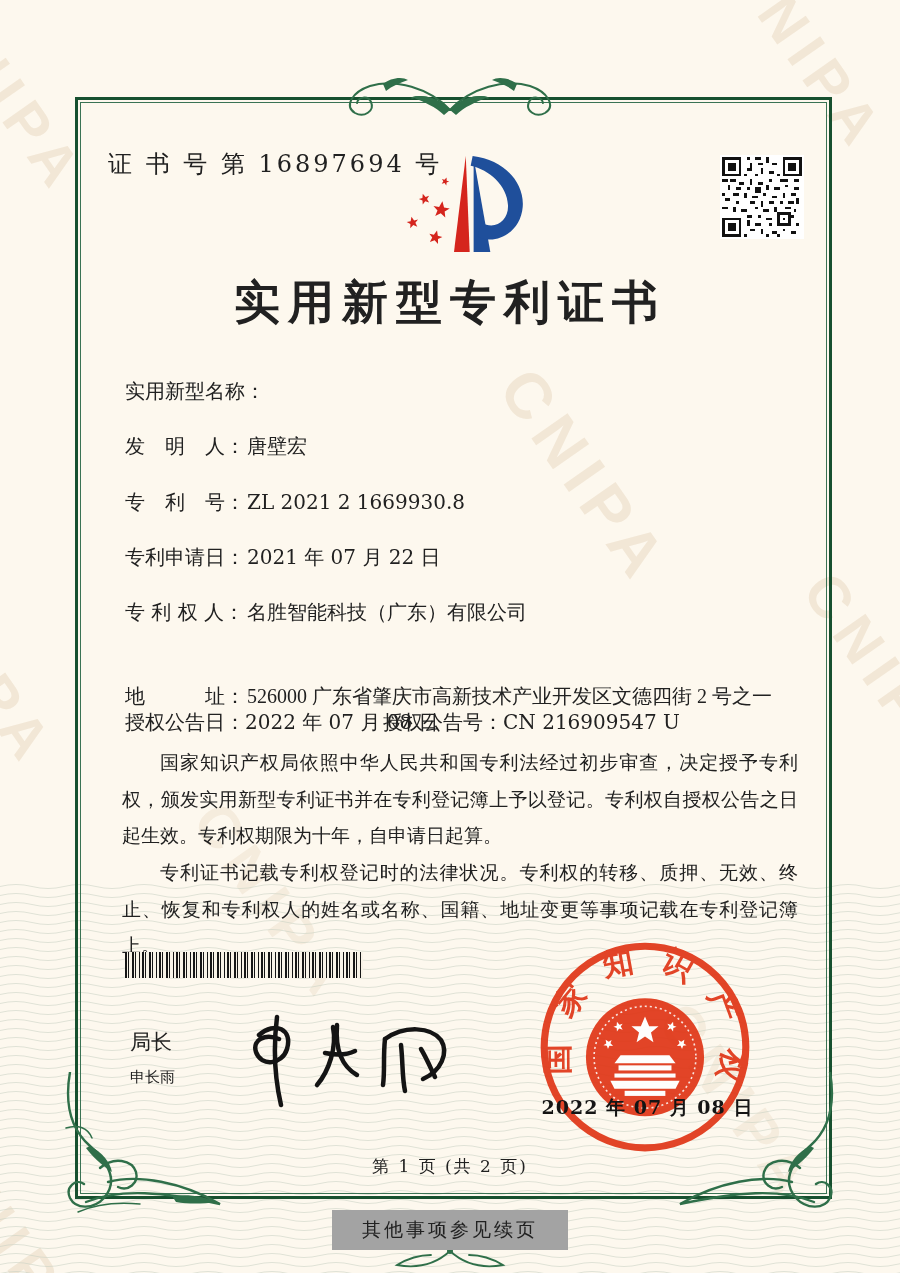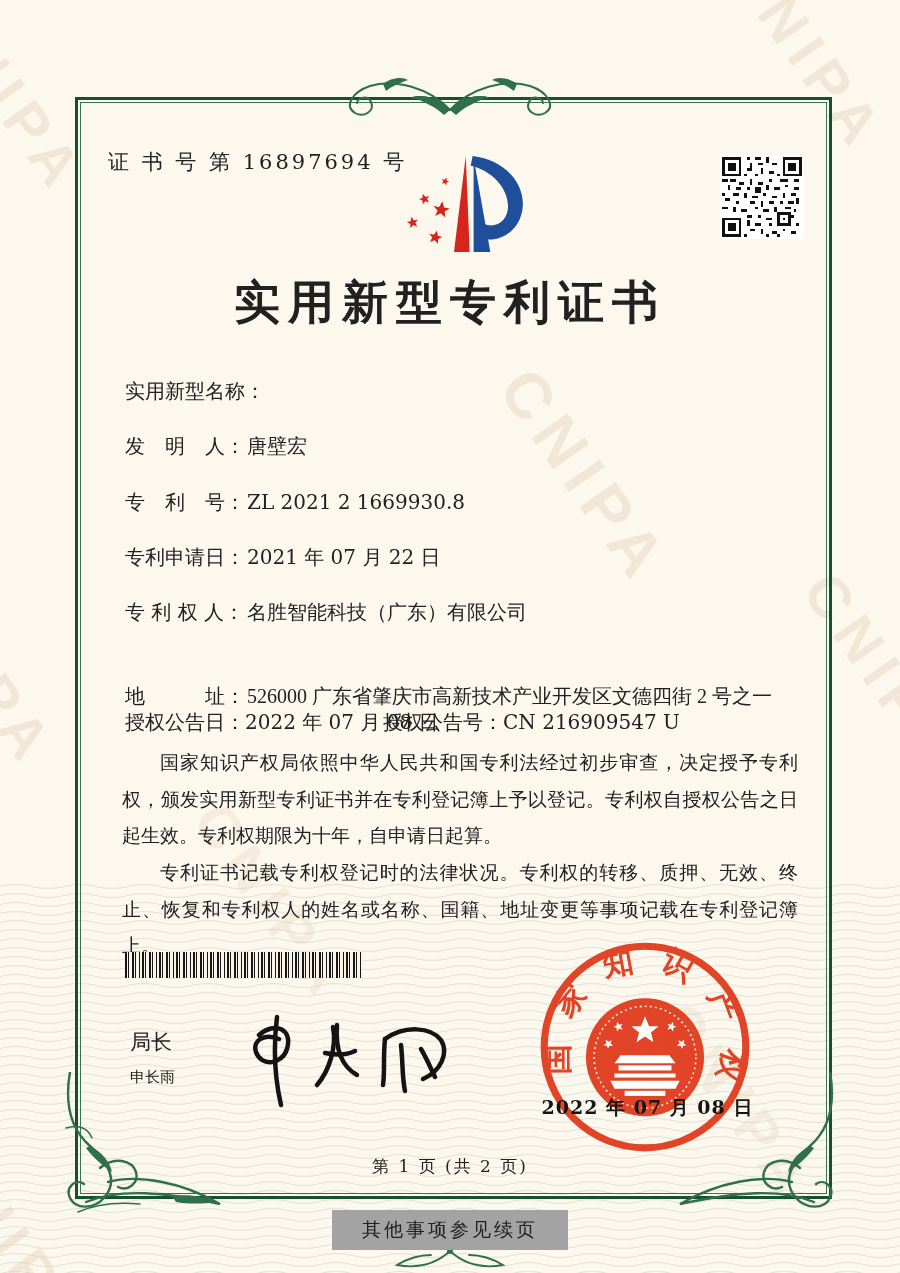--- a/index.html
+++ b/index.html
@@ -20,21 +20,21 @@
   .border-outer{
     left:75px;top:97px;width:757px;height:1102px;
     border:3px solid #17502f;z-index:2;box-sizing:border-box;
   }
   .border-inner{
     position:absolute;left:2px;top:2px;right:2px;bottom:2px;
     border:1px solid #3a7354;
   }
   .waves{left:0;top:882px;z-index:1;}
   .certno{
-    left:108px;top:148px;font-size:21px;letter-spacing:3px;z-index:3;
+    left:108px;top:148px;font-size:24px;letter-spacing:3px;z-index:3;
   }
   .logo{left:378px;top:150px;z-index:3;}
   .qrbox{
     left:720px;top:155px;width:84px;height:84px;background:#fff;
     padding:2px;z-index:3;box-sizing:border-box;
   }
   .title{
     left:0;top:272px;width:900px;text-align:center;
     font-size:46px;font-weight:bold;letter-spacing:8px;z-index:3;
   }

